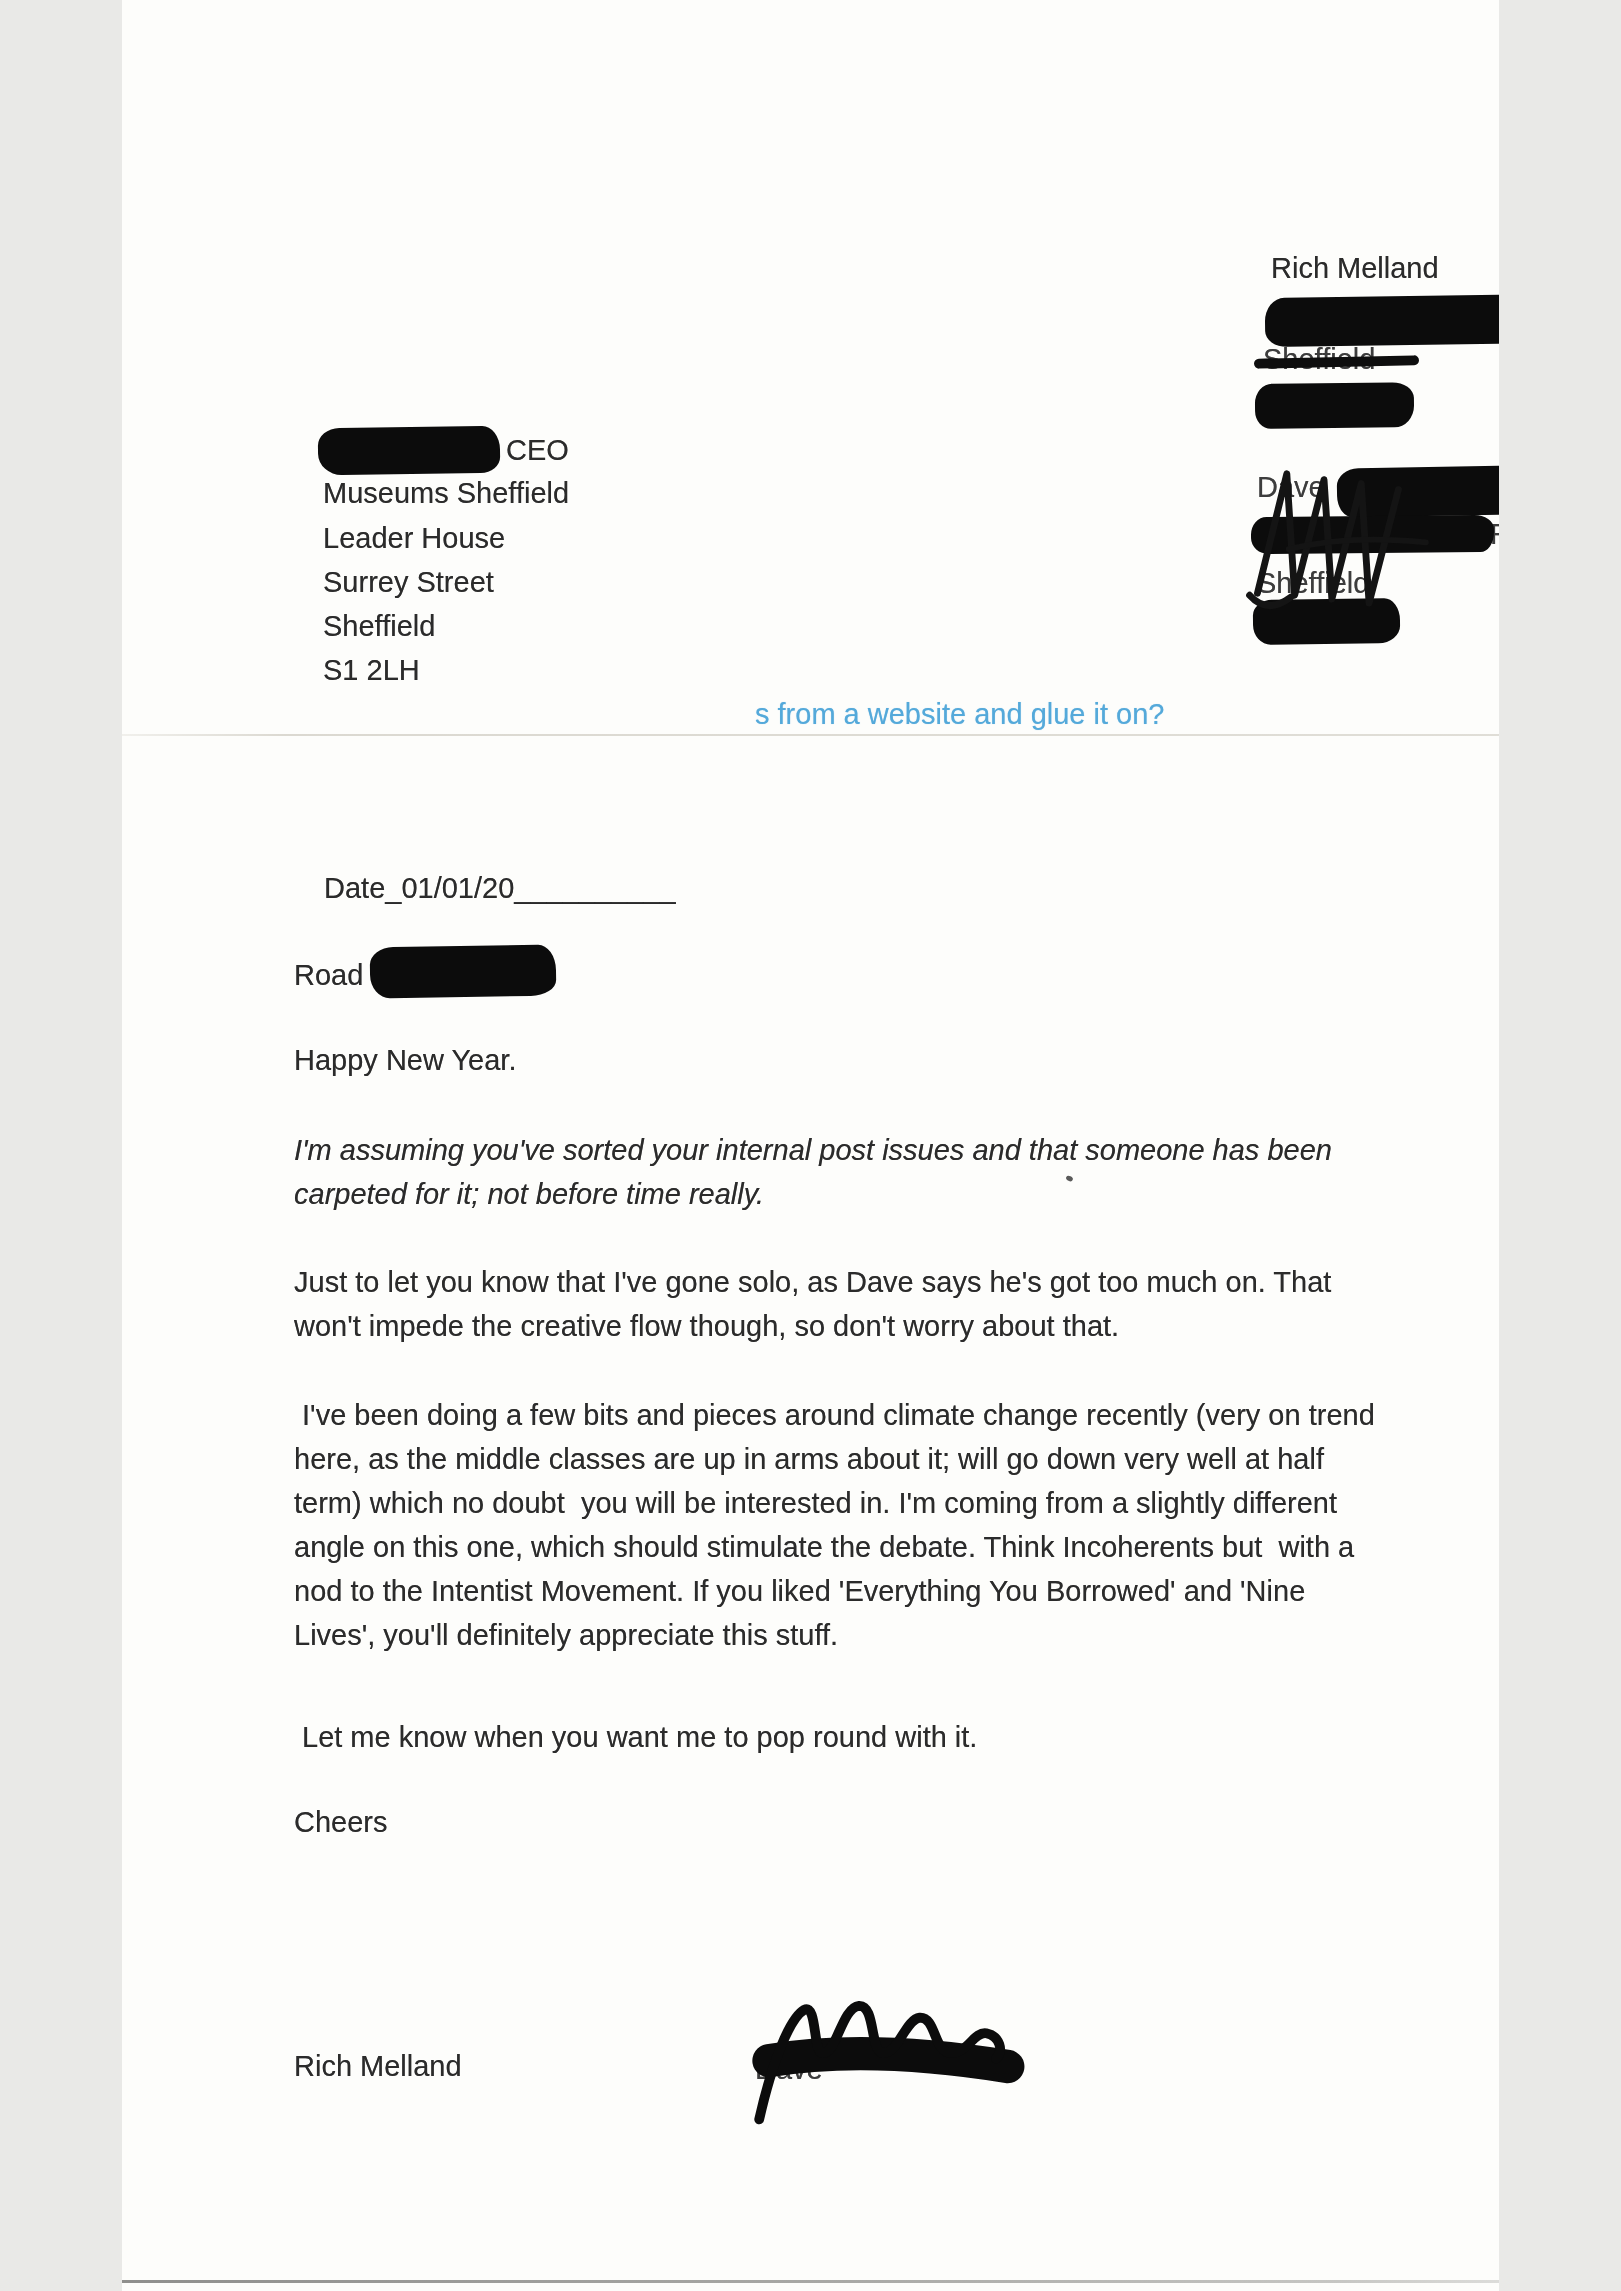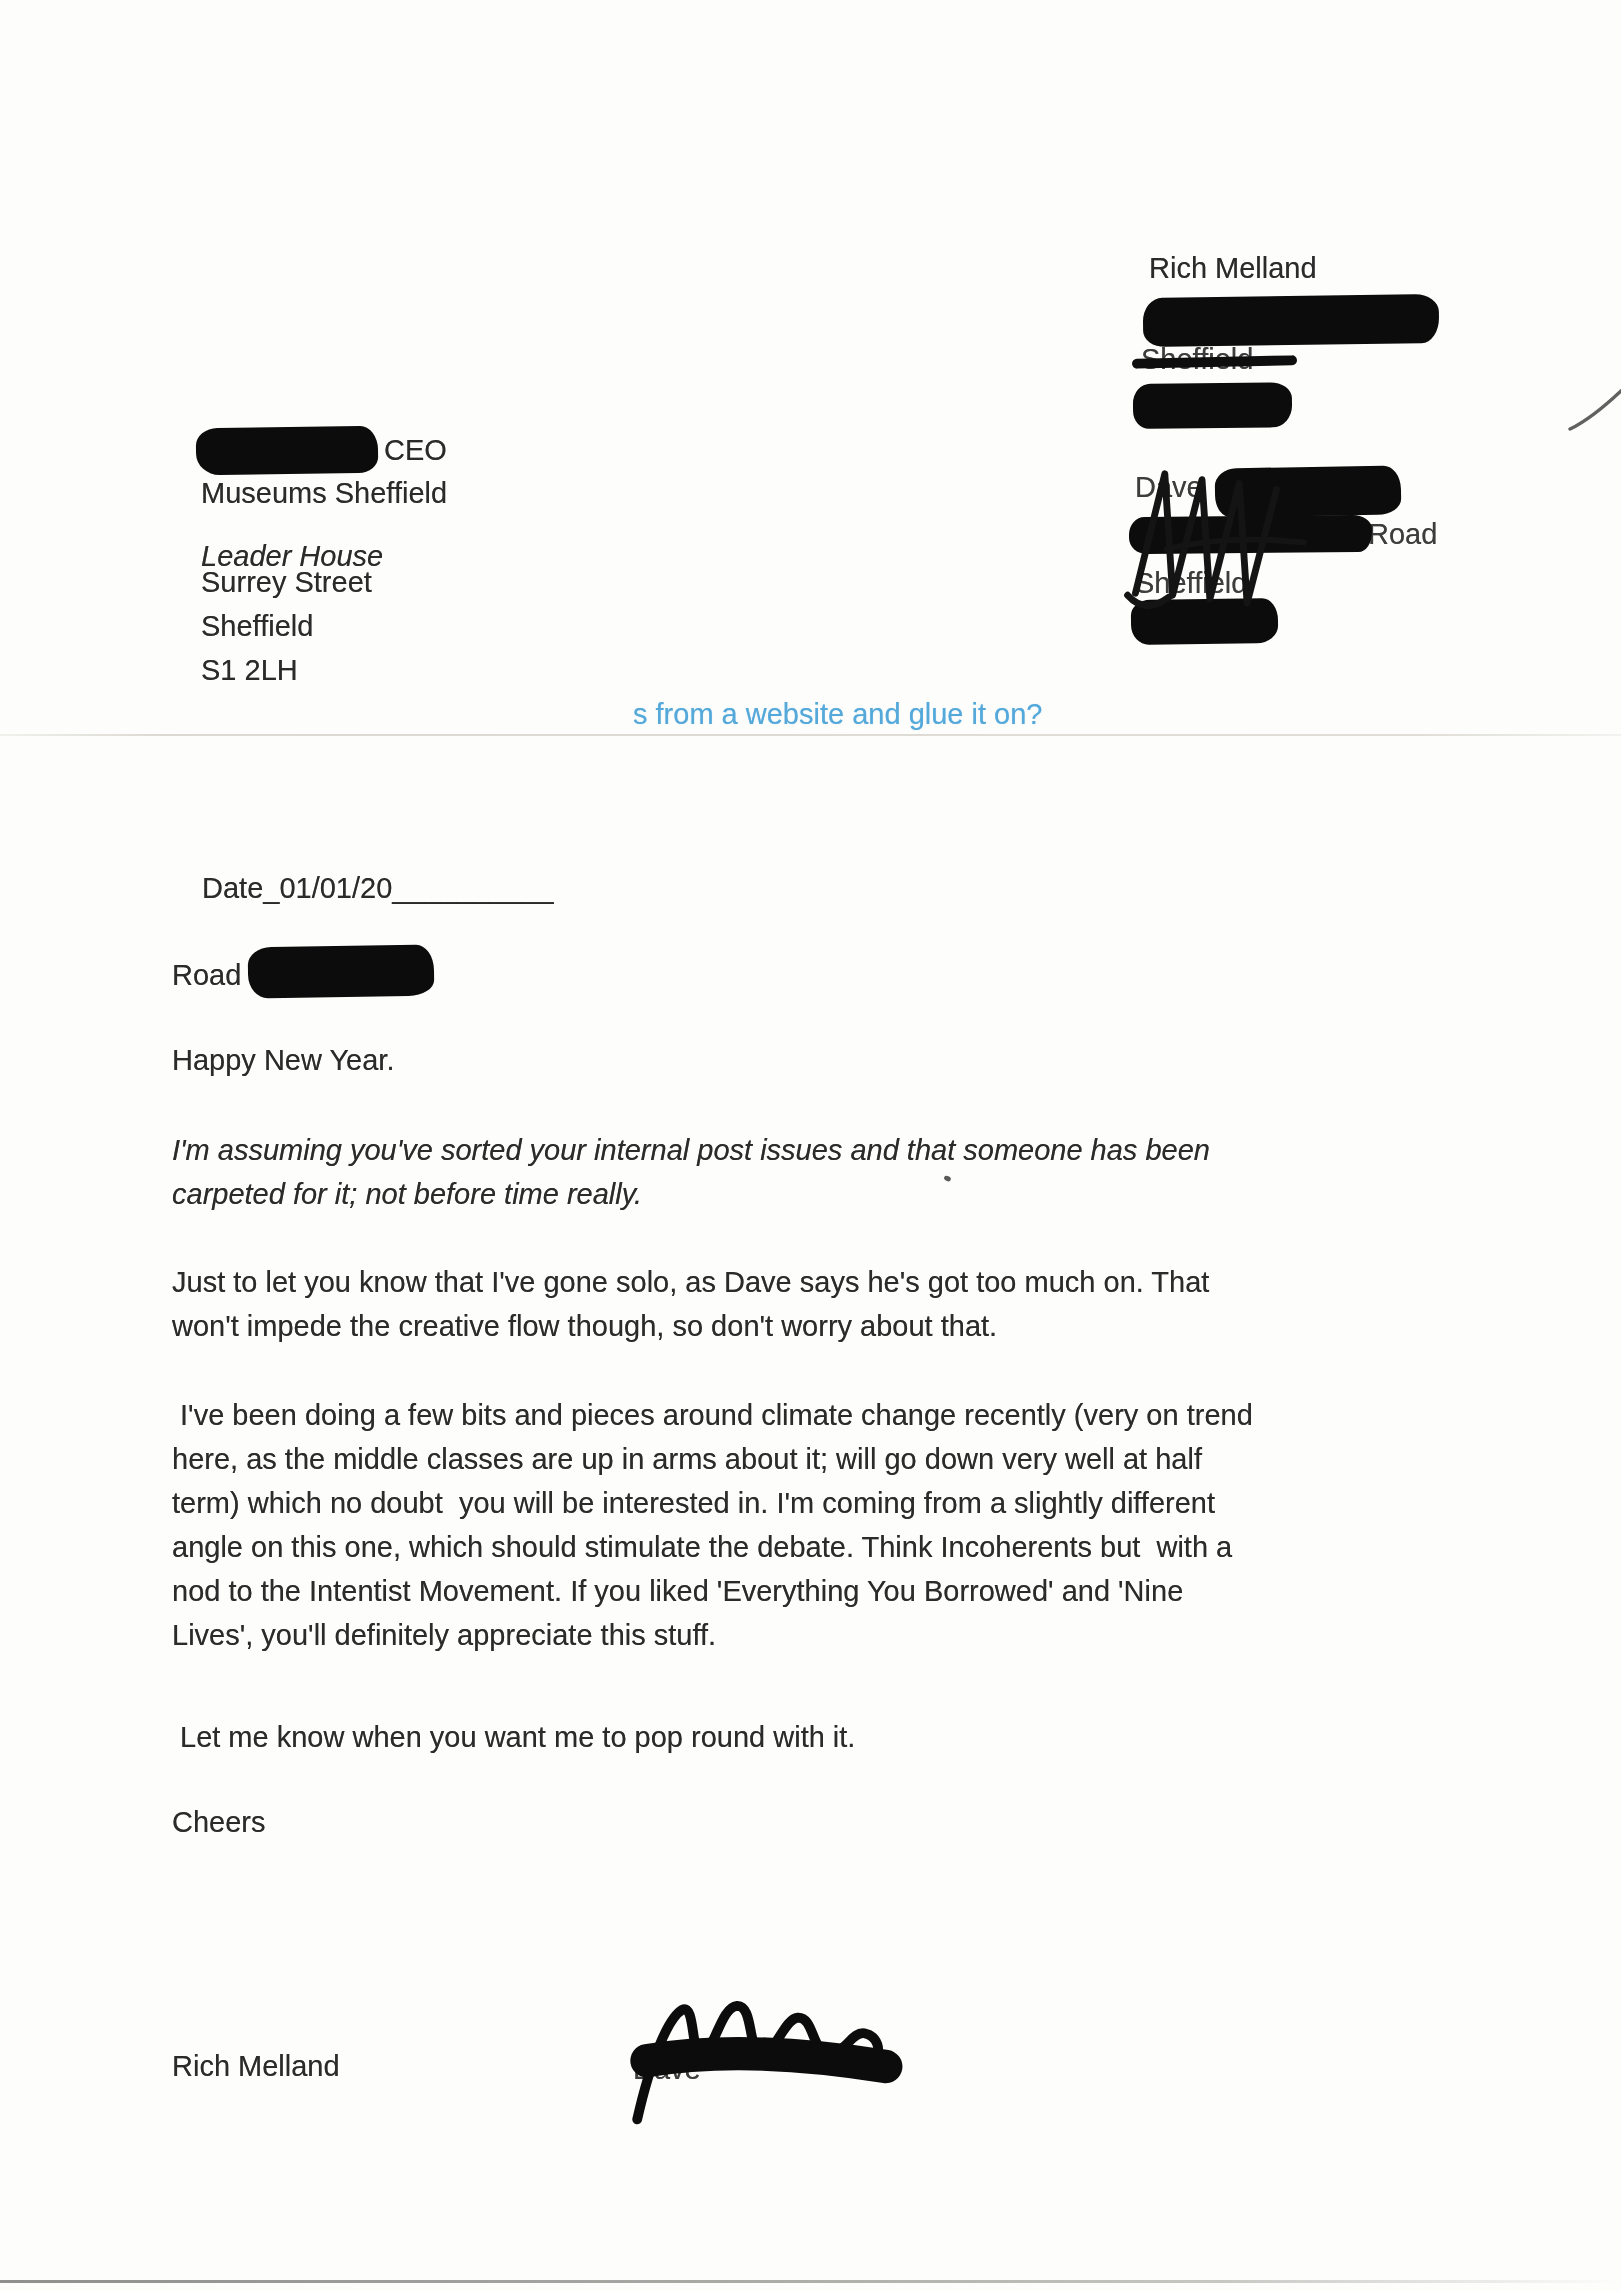--- a/index.html
+++ b/index.html
@@ -1,18 +1,18 @@
 <!DOCTYPE html>
 <html><head>
 <meta charset="utf-8">
 <style>
   html, body { margin: 0; padding: 0; background: #e9e9e7; }
   .page {
     position: relative;
-    width: 1621px;
+    width: 1377px;
     height: 2292px;
     margin: 0 auto;
     background: #fdfdfb;
     overflow: hidden;
     font-family: "Liberation Sans", sans-serif;
     color: #2b2b2b;
   }
   .t {
     position: absolute;
     font-size: 29px;
@@ -92,21 +92,21 @@
 
   <svg style="left:1564px; top:386px;" width="63" height="47" viewBox="0 0 64 48">
     <path d="M6,44 C20,37 40,22 58,5" fill="none" stroke="#454545" stroke-width="3.5" stroke-linecap="round" opacity="0.85"></path>
   </svg>
 
   <div class="redact" style="left:196px; top:427px; width:182px; height:47px;
        border-radius: 21.6px 17.6px 19.6px 23.5px / 17.6px 23.5px 15.7px 21.6px; transform: rotate(-0.8deg);"></div>
   <div class="t" style="left:384px; top:428px;">CEO</div>
 
   <div class="t" style="left:201px; top:471px;">Museums Sheffield</div>
-  <div class="t" style="left:201px; top:534px;font-style:italic;">Leader House</div>
+  <div class="t" style="left:201px; top:516px;">Leader House</div>
   <div class="t" style="left:201px; top:560px;">Surrey Street</div>
   <div class="t" style="left:201px; top:604px;">Sheffield</div>
   <div class="t" style="left:201px; top:648px;">S1 2LH</div>
 
   <div class="t blue" style="left:617px; top:692px;">s from a website and glue it on?</div>
   <div class="overlap-line"></div>
 
   <div class="t" style="left:172px; top:866px;margin-left:30px;">Date_01/01/20__________</div>
 
   <div class="t" style="left:172px; top:953px;">Road</div>

